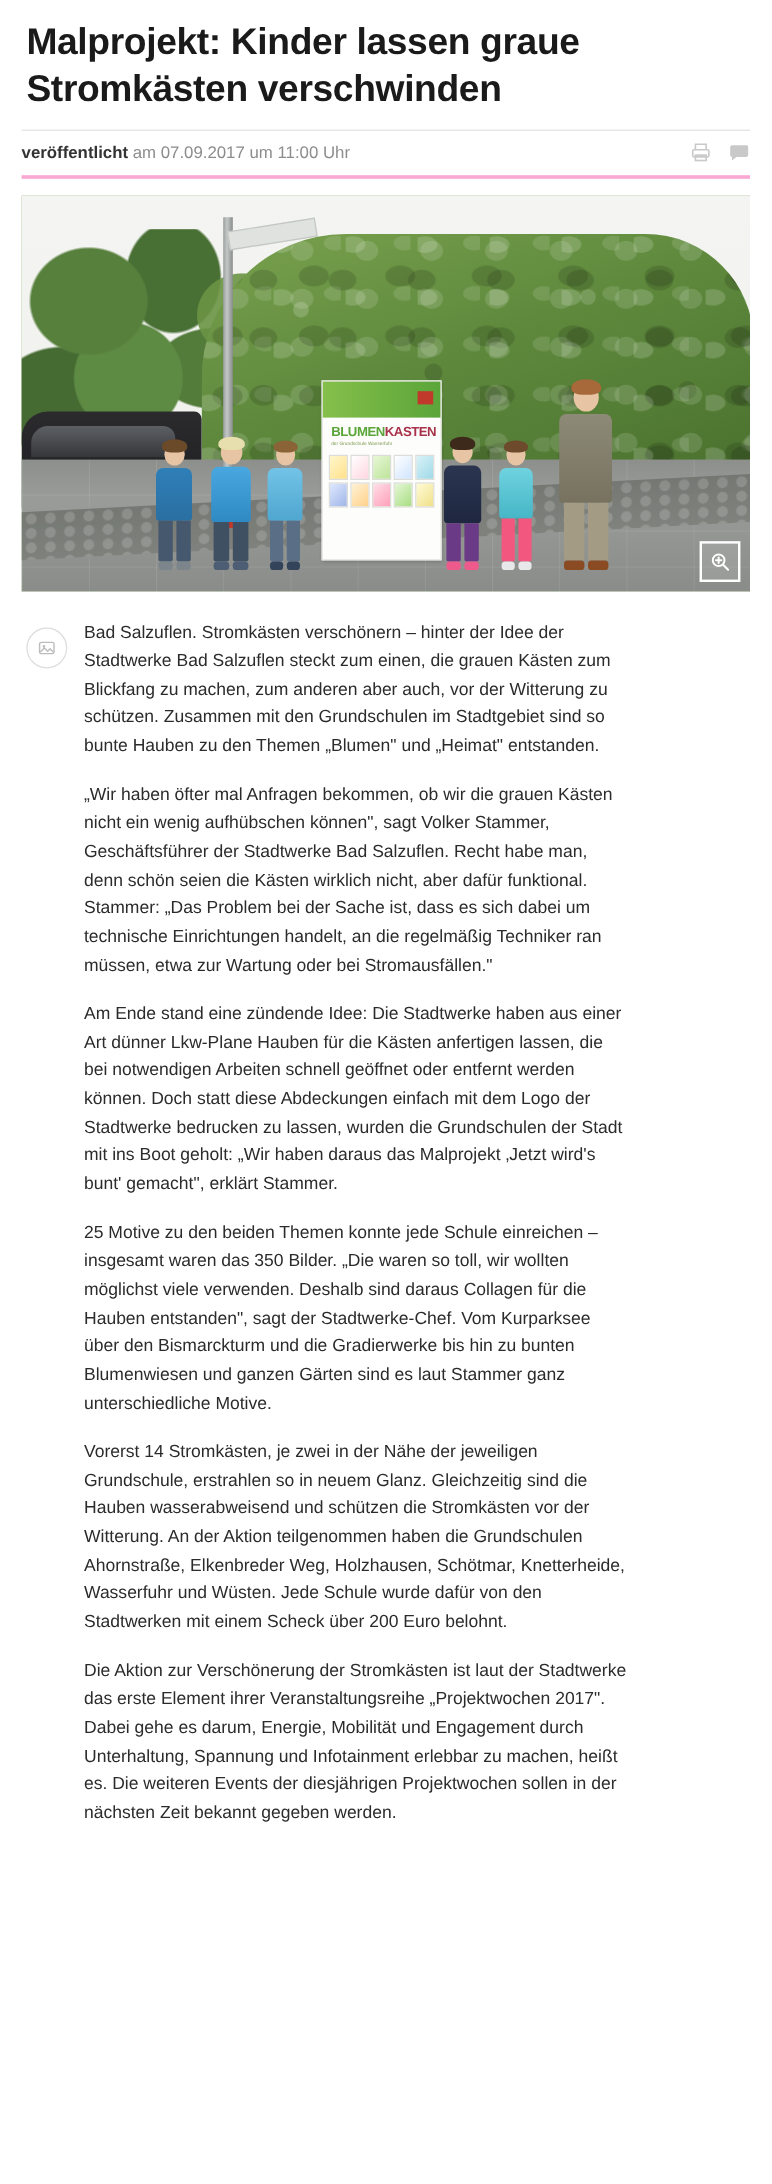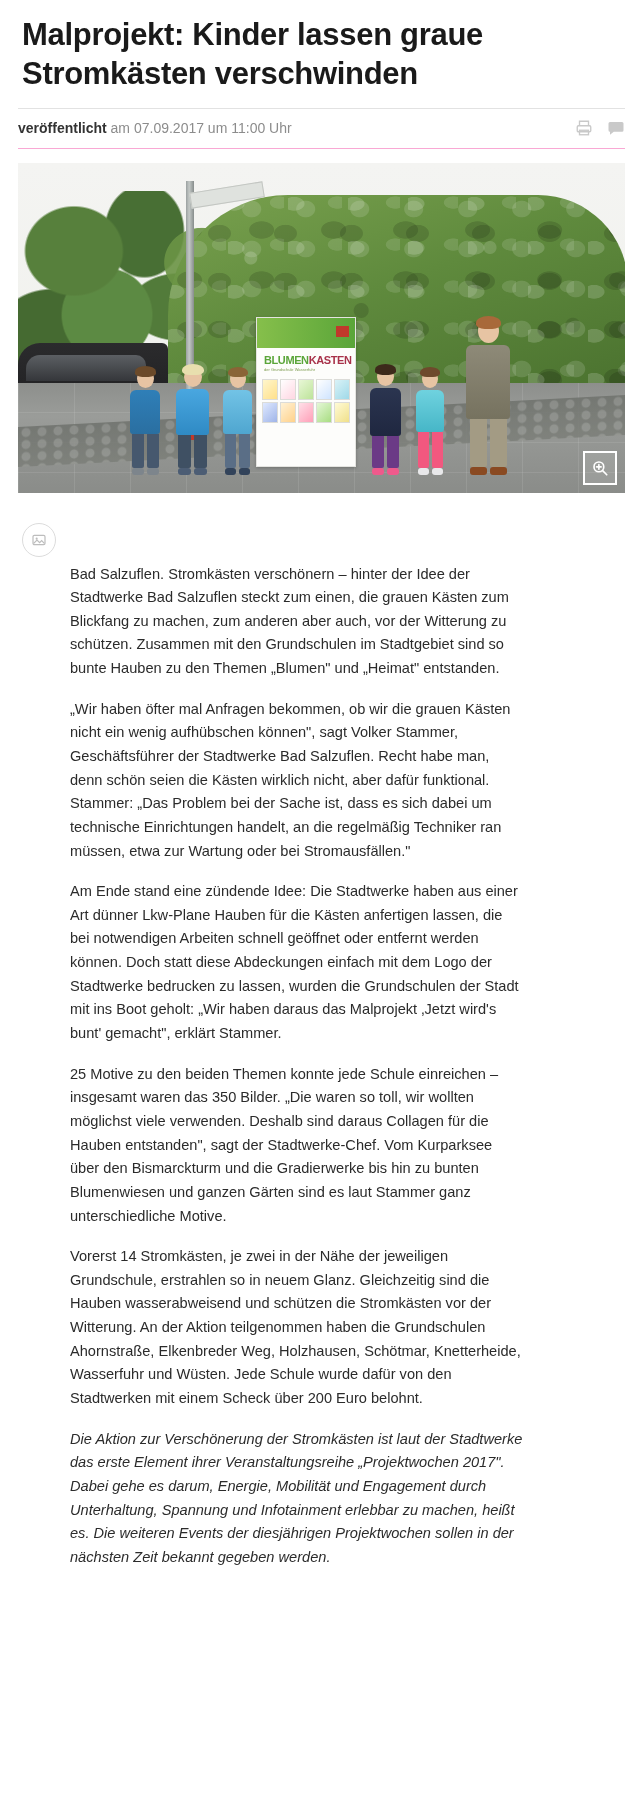--- a/index.html
+++ b/index.html
@@ -23,21 +23,21 @@
     margin: 0;
     padding: 16px 22px 14px 22px;
   }
 
   
   .meta-wrap { padding: 0 18px; }
   .meta-rule { height:1px; background:#e2e2e2; width:100%; }
   .meta-row {
     display:flex; align-items:center;
     height: 40px;
-    border-bottom: 1px solid #f9a8d4;
+    border-bottom: 3px solid #f9a8d4;
   }
   .meta-text { font-size: 14px; color:#8c8c8c; white-space: nowrap; }
   .meta-text b { color:#333333; font-weight:700; }
   .meta-icons { margin-left:auto; display:flex; align-items:center; gap:14px; padding-right:0px; }
   .icon-gray { color:#c9c9c9; display:flex; align-items:center; }
 
   
   .figure { margin: 14px 18px 0 18px; position: relative; }
   .photo {
     position: relative;
@@ -141,21 +141,21 @@
 
   .p1 { left:112px; }
   .p2 { left:158px; }
   .p3 { left:205px; }
   .p4 { left:352px; }
   .p5 { left:398px; }
   .p6 { left:448px; }
 
   
   .banner {
-    position:absolute; left:238px; bottom:26px; width:100px; height:150px;
+    position:absolute; left:250px; bottom:26px; width:100px; height:150px;
     background:#fdfdfb; border:1px solid #e4e4e0;
     box-shadow: 0 1px 3px rgba(0,0,0,.22);
   }
   .banner-top { height:30px; background:linear-gradient(90deg,#86bf4b,#5aa539); position:relative; }
   .banner-top:after{ content:""; position:absolute; right:6px; top:8px; width:13px; height:11px; background:#c0392b; }
   .banner-title { font-size:11px; font-weight:800; letter-spacing:-.4px; padding:6px 0 0 7px; }
   .bt-a { color:#5aa539; }
   .bt-b { color:#a8324a; }
   .banner-sub { font-size:4px; color:#7c9a4e; padding:1px 0 0 7px; }
   .art-grid {
@@ -180,28 +180,28 @@
   }
 
   
   .body-wrap { display:flex; margin-top: 24px; padding: 0 22px 26px 22px; }
   .gutter { width: 48px; flex: 0 0 48px; padding-top: 6px; }
   .gallery-chip {
     width:34px; height:34px; border-radius:50%;
     border:1px solid #dcdcdc; background:#fff;
     display:flex; align-items:center; justify-content:center;
   }
-  .article { flex:1; max-width: 455px; margin-top: 46px; }
+  .article { flex:1; max-width: 455px; }
   .article p {
     margin: 0 0 17px 0;
     font-size: 14.6px;
     line-height: 1.62;
     color: #2b2b2b;
   }
-  .article p:last-child { margin-bottom: 0; font-style: italic; }
+  .article p:last-child { margin-bottom: 0; }
 </style>
 </head>
 <body>
 
 <div class="page">
 
   <h1 class="headline">Malprojekt: Kinder lassen graue Stromkästen verschwinden</h1>
 
   <div class="meta-wrap">
     <div class="meta-rule"></div>

